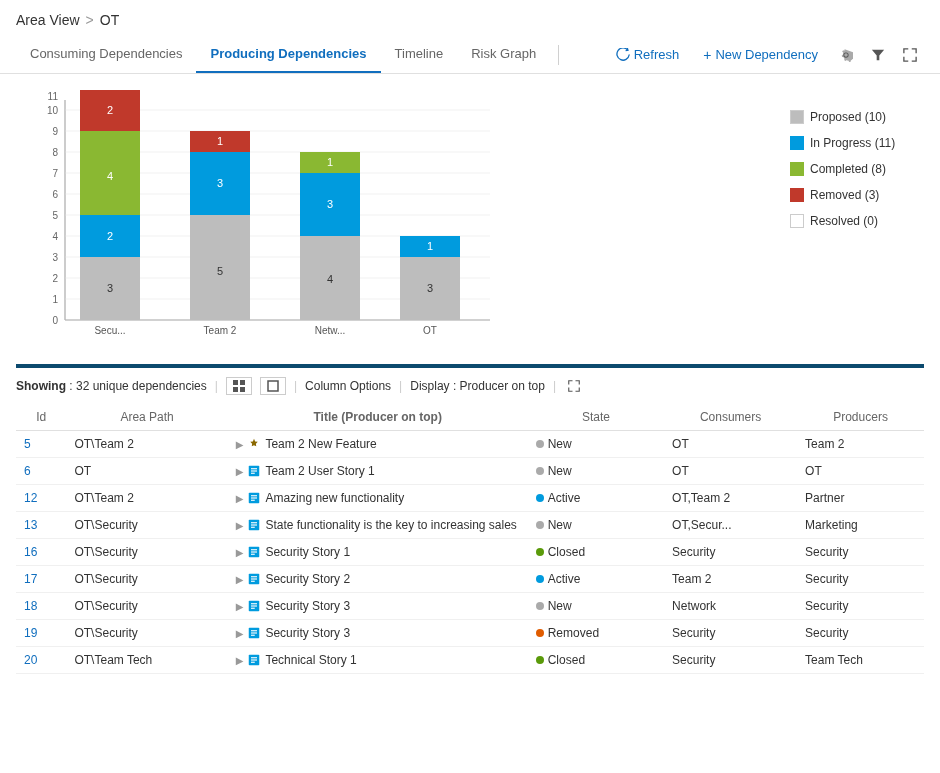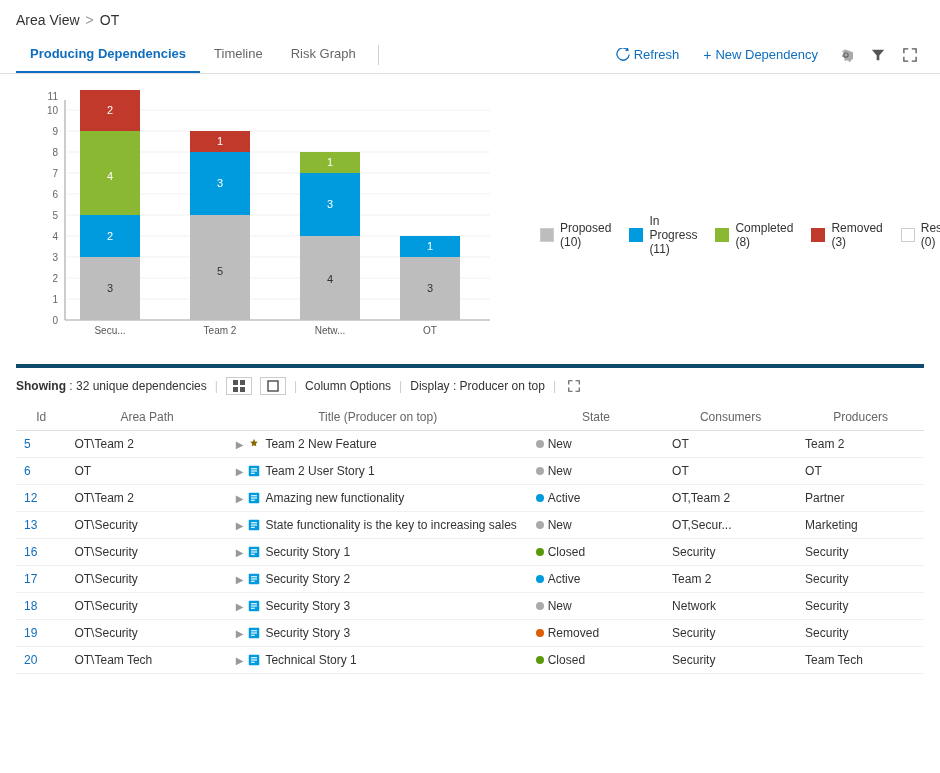--- a/index.html
+++ b/index.html
@@ -17,21 +17,21 @@
     .tab.active { color: #106ebe; border-bottom: 2px solid #106ebe; font-weight: 600; }
     .tab-divider { width: 1px; height: 20px; background: #d0d0d0; margin: 0 8px; }
     .tab-actions { display: flex; align-items: center; margin-left: auto; gap: 4px; }
     .tab-action-btn { display: flex; align-items: center; gap: 4px; padding: 6px 10px; cursor: pointer; color: #106ebe; font-size: 13px; border: none; background: none; }
     .icon-btn { width: 28px; height: 28px; display: flex; align-items: center; justify-content: center; cursor: pointer; color: #555; border: none; background: none; }
 
     
     .chart-area { padding: 16px 20px 4px; display: flex; gap: 20px; }
     .chart-container { flex: 1; position: relative; }
     .chart-svg { display: block; }
-    .chart-legend { display: flex; flex-direction: row; gap: 18px; padding-top: 20px; min-width: 130px; font-size: 12px; }
+    .chart-legend { display: flex; flex-direction: column; gap: 12px; padding-top: 20px; min-width: 130px; font-size: 12px; }
     .legend-item { display: flex; align-items: center; gap: 6px; }
     .legend-swatch { width: 14px; height: 14px; border: 1px solid #ccc; flex-shrink: 0; }
     .chart-subtitle { text-align: center; font-size: 12px; color: #555; margin-bottom: 8px; padding-left: 40px; }
 
     
     .table-area { padding: 0 16px; }
     .table-toolbar { display: flex; align-items: center; padding: 8px 0; font-size: 12px; color: #333; gap: 8px; border-top: 4px solid #0c4a6e; }
     .toolbar-divider { color: #ccc; }
     .toolbar-btn { display: flex; align-items: center; gap: 4px; padding: 2px 6px; cursor: pointer; border: 1px solid #ccc; background: #fff; font-size: 12px; color: #333; }
     .toolbar-text-btn { cursor: pointer; color: #333; background: none; border: none; font-size: 12px; }
@@ -57,20 +57,21 @@
 </head>
 <body>
 
 <div class="breadcrumb">
   <span class="area">Area View</span>
   <span class="sep">&gt;</span>
   <span class="current">OT</span>
 </div>
 
 <div class="tabs">
+  <div class="tab">Consuming Dependencies</div>
   <div class="tab active">Producing Dependencies</div>
   <div class="tab">Timeline</div>
   <div class="tab">Risk Graph</div>
   <div class="tab-divider"></div>
   <div class="tab-actions">
     <button class="tab-action-btn">
       <svg width="14" height="14" viewBox="0 0 16 16" fill="none" stroke="#106ebe" stroke-width="1.5">
         <path d="M13.5 2.5A7 7 0 1 0 15 8" stroke-linecap="round"></path>
         <polyline points="13,0 13.5,2.5 11,3" fill="none" stroke="#106ebe" stroke-width="1.5"></polyline>
       </svg>
@@ -229,21 +230,21 @@
         <polyline points="15,10 15,15 10,15"></polyline>
       </svg>
     </button>
   </div>
 
   <table class="dep-table">
     <thead>
       <tr>
         <th>Id</th>
         <th>Area Path</th>
-        <th style="width:300px;">Title (Producer on top)</th>
+        <th style="width:300px;font-weight:bold;">Title (Producer on top)</th>
         <th>State</th>
         <th>Consumers</th>
         <th>Producers</th>
       </tr>
     </thead>
     <tbody id="table-body">
     <tr>
     <td>
       <a class="id-link">5</a>
     </td>

